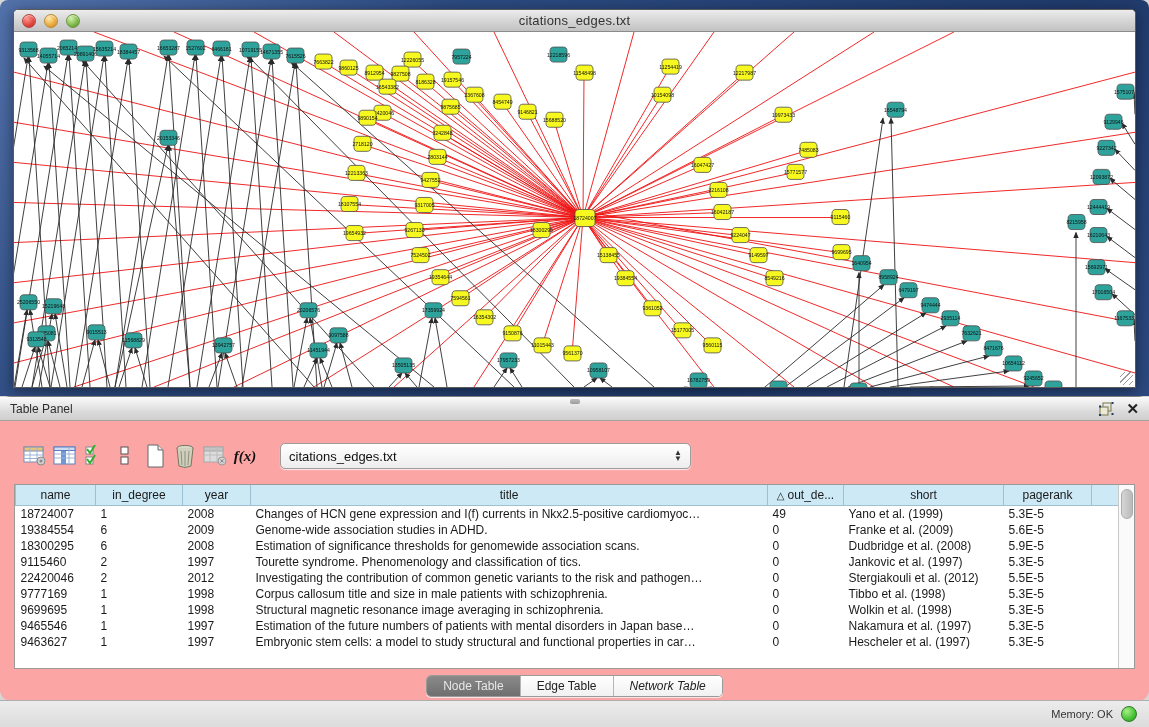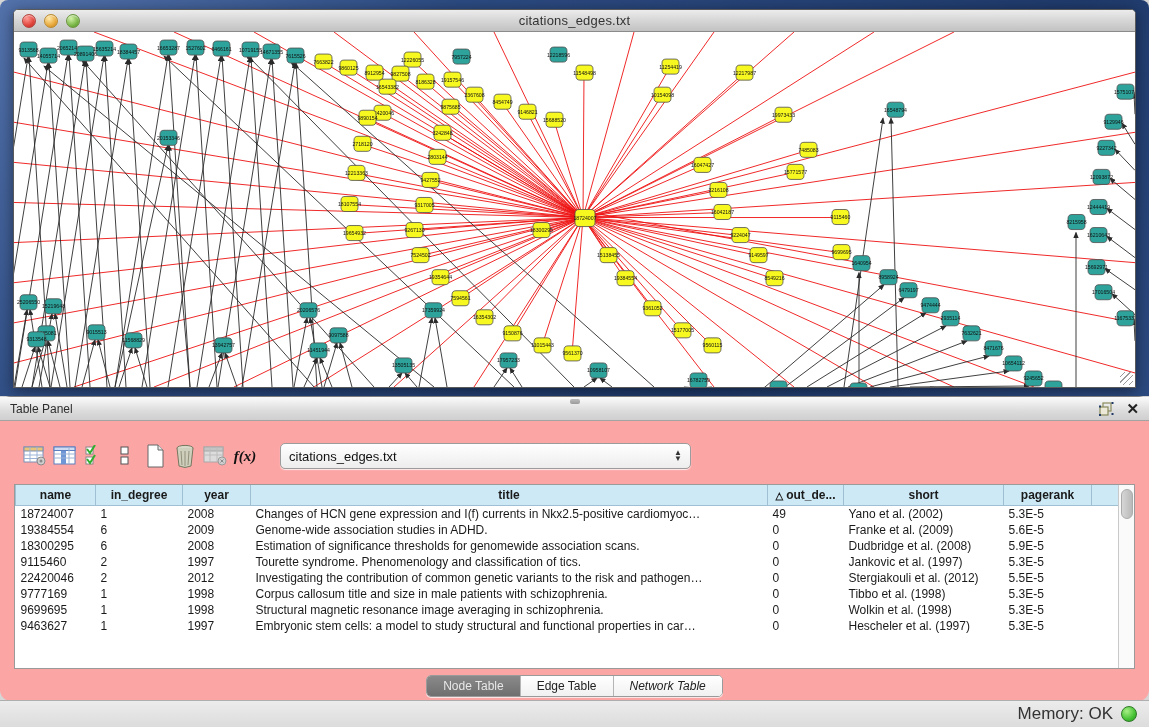--- a/index.html
+++ b/index.html
@@ -38,37 +38,37 @@
   .fx{font-family:"Liberation Serif",serif;font-style:italic;font-weight:bold;font-size:15px;color:#111;}
   .dropdown{margin-left:18px;width:393px;height:24px;background:linear-gradient(#ffffff,#ededed);
     border:1px solid #9c9c9c;border-radius:5px;display:flex;align-items:center;padding:0 8px;
     box-shadow:0 1px 1px rgba(255,255,255,.8);}
   .dropdown .dd-text{flex:1;font-size:13px;color:#111;}
   .dd-arrows{font-size:8px;color:#333;line-height:.75;text-align:center;}
   .table-wrap{position:absolute;left:14px;right:14px;top:87px;bottom:32px;background:#fff;
     border:1px solid #9a9a9a;display:flex;}
   .grid{flex:1;overflow:hidden;}
   table{border-collapse:collapse;table-layout:fixed;width:100%;font-size:12px;color:#1a1a1a;}
-  th{background:#cde9f6;border:1px solid #9fc0d2;border-top:none;font-weight:bold;
+  th{background:#cde9f6;border:1px solid #9fc0d2;border-top:none;font-weight:normal;
      height:20px;padding:0 4px;overflow:hidden;white-space:nowrap;}
   td{height:16px;padding:0 5px;overflow:hidden;white-space:nowrap;border:none;}
   .sort-glyph{font-size:10px;margin-right:3px;}
   .vscroll{flex:0 0 15px;border-left:1px solid #c9c9c9;background:#fafafa;position:relative;}
   .vthumb{position:absolute;left:2px;top:4px;width:10px;height:28px;border-radius:6px;
     background:linear-gradient(90deg,#d6d6d6,#b9b9b9);border:1px solid #ababab;}
   .tabs-row{position:absolute;left:0;right:0;bottom:4px;display:flex;justify-content:center;}
   .tab-group{display:flex;border:1px solid #9a9a9a;border-radius:5px;overflow:hidden;background:#fff;
     box-shadow:0 1px 0 rgba(255,255,255,.7);align-items:center;}
   .tab{padding:3px 16px;font-size:12px;color:#222;border-right:1px solid #b5b5b5;background:linear-gradient(#ffffff,#f1f1f1);}
   .tab:last-child{border-right:none;font-style:italic;}
   .tab.selected{background:linear-gradient(#8a8a8a,#6f6f6f);color:#e8e8e8;}
   
   .status-bar{position:absolute;left:0;top:700px;width:1149px;height:27px;background:linear-gradient(#ececec,#dcdcdc);
     border-top:1px solid #aeaeae;display:flex;align-items:center;justify-content:flex-end;padding-right:12px;box-sizing:border-box;}
-  .mem-label{font-size:17px;color:#333;margin-right:8px;}
+  .mem-label{font-size:11px;color:#333;margin-right:8px;}
   .mem-dot{width:14px;height:14px;border-radius:50%;border:1px solid #2f7a28;
     background:radial-gradient(circle at 35% 30%,#a8ef86,#46c235 60%,#2d9423);}
 </style>
 </head>
 <body>
 
 <div class="desktop">
   <div class="net-window">
     <div class="titlebar">
       <div class="lights">
@@ -810,21 +810,21 @@
               <th></th>
             </tr>
           </thead>
           <tbody>
             <tr>
               <td>18724007</td>
               <td>1</td>
               <td>2008</td>
               <td>Changes of HCN gene expression and I(f) currents in Nkx2.5-positive cardiomyoc…</td>
               <td>49</td>
-              <td>Yano et al. (2002)</td>
+              <td>Yano et al. (1999)</td>
               <td>5.3E-5</td>
               <td></td>
             </tr>
             <tr>
               <td>19384554</td>
               <td>6</td>
               <td>2009</td>
               <td>Genome-wide association studies in ADHD.</td>
               <td>0</td>
               <td>Franke et al. (2009)</td>
@@ -875,20 +875,30 @@
               <td>9699695</td>
               <td>1</td>
               <td>1998</td>
               <td>Structural magnetic resonance image averaging in schizophrenia.</td>
               <td>0</td>
               <td>Wolkin et al. (1998)</td>
               <td>5.3E-5</td>
               <td></td>
             </tr>
             <tr>
+              <td>9465546</td>
+              <td>1</td>
+              <td>1997</td>
+              <td>Estimation of the future numbers of patients with mental disorders in Japan base…</td>
+              <td>0</td>
+              <td>Nakamura et al. (1997)</td>
+              <td>5.3E-5</td>
+              <td></td>
+            </tr>
+            <tr>
               <td>9463627</td>
               <td>1</td>
               <td>1997</td>
               <td>Embryonic stem cells: a model to study structural and functional properties in car…</td>
               <td>0</td>
               <td>Hescheler et al. (1997)</td>
               <td>5.3E-5</td>
               <td></td>
             </tr>
           </tbody>

